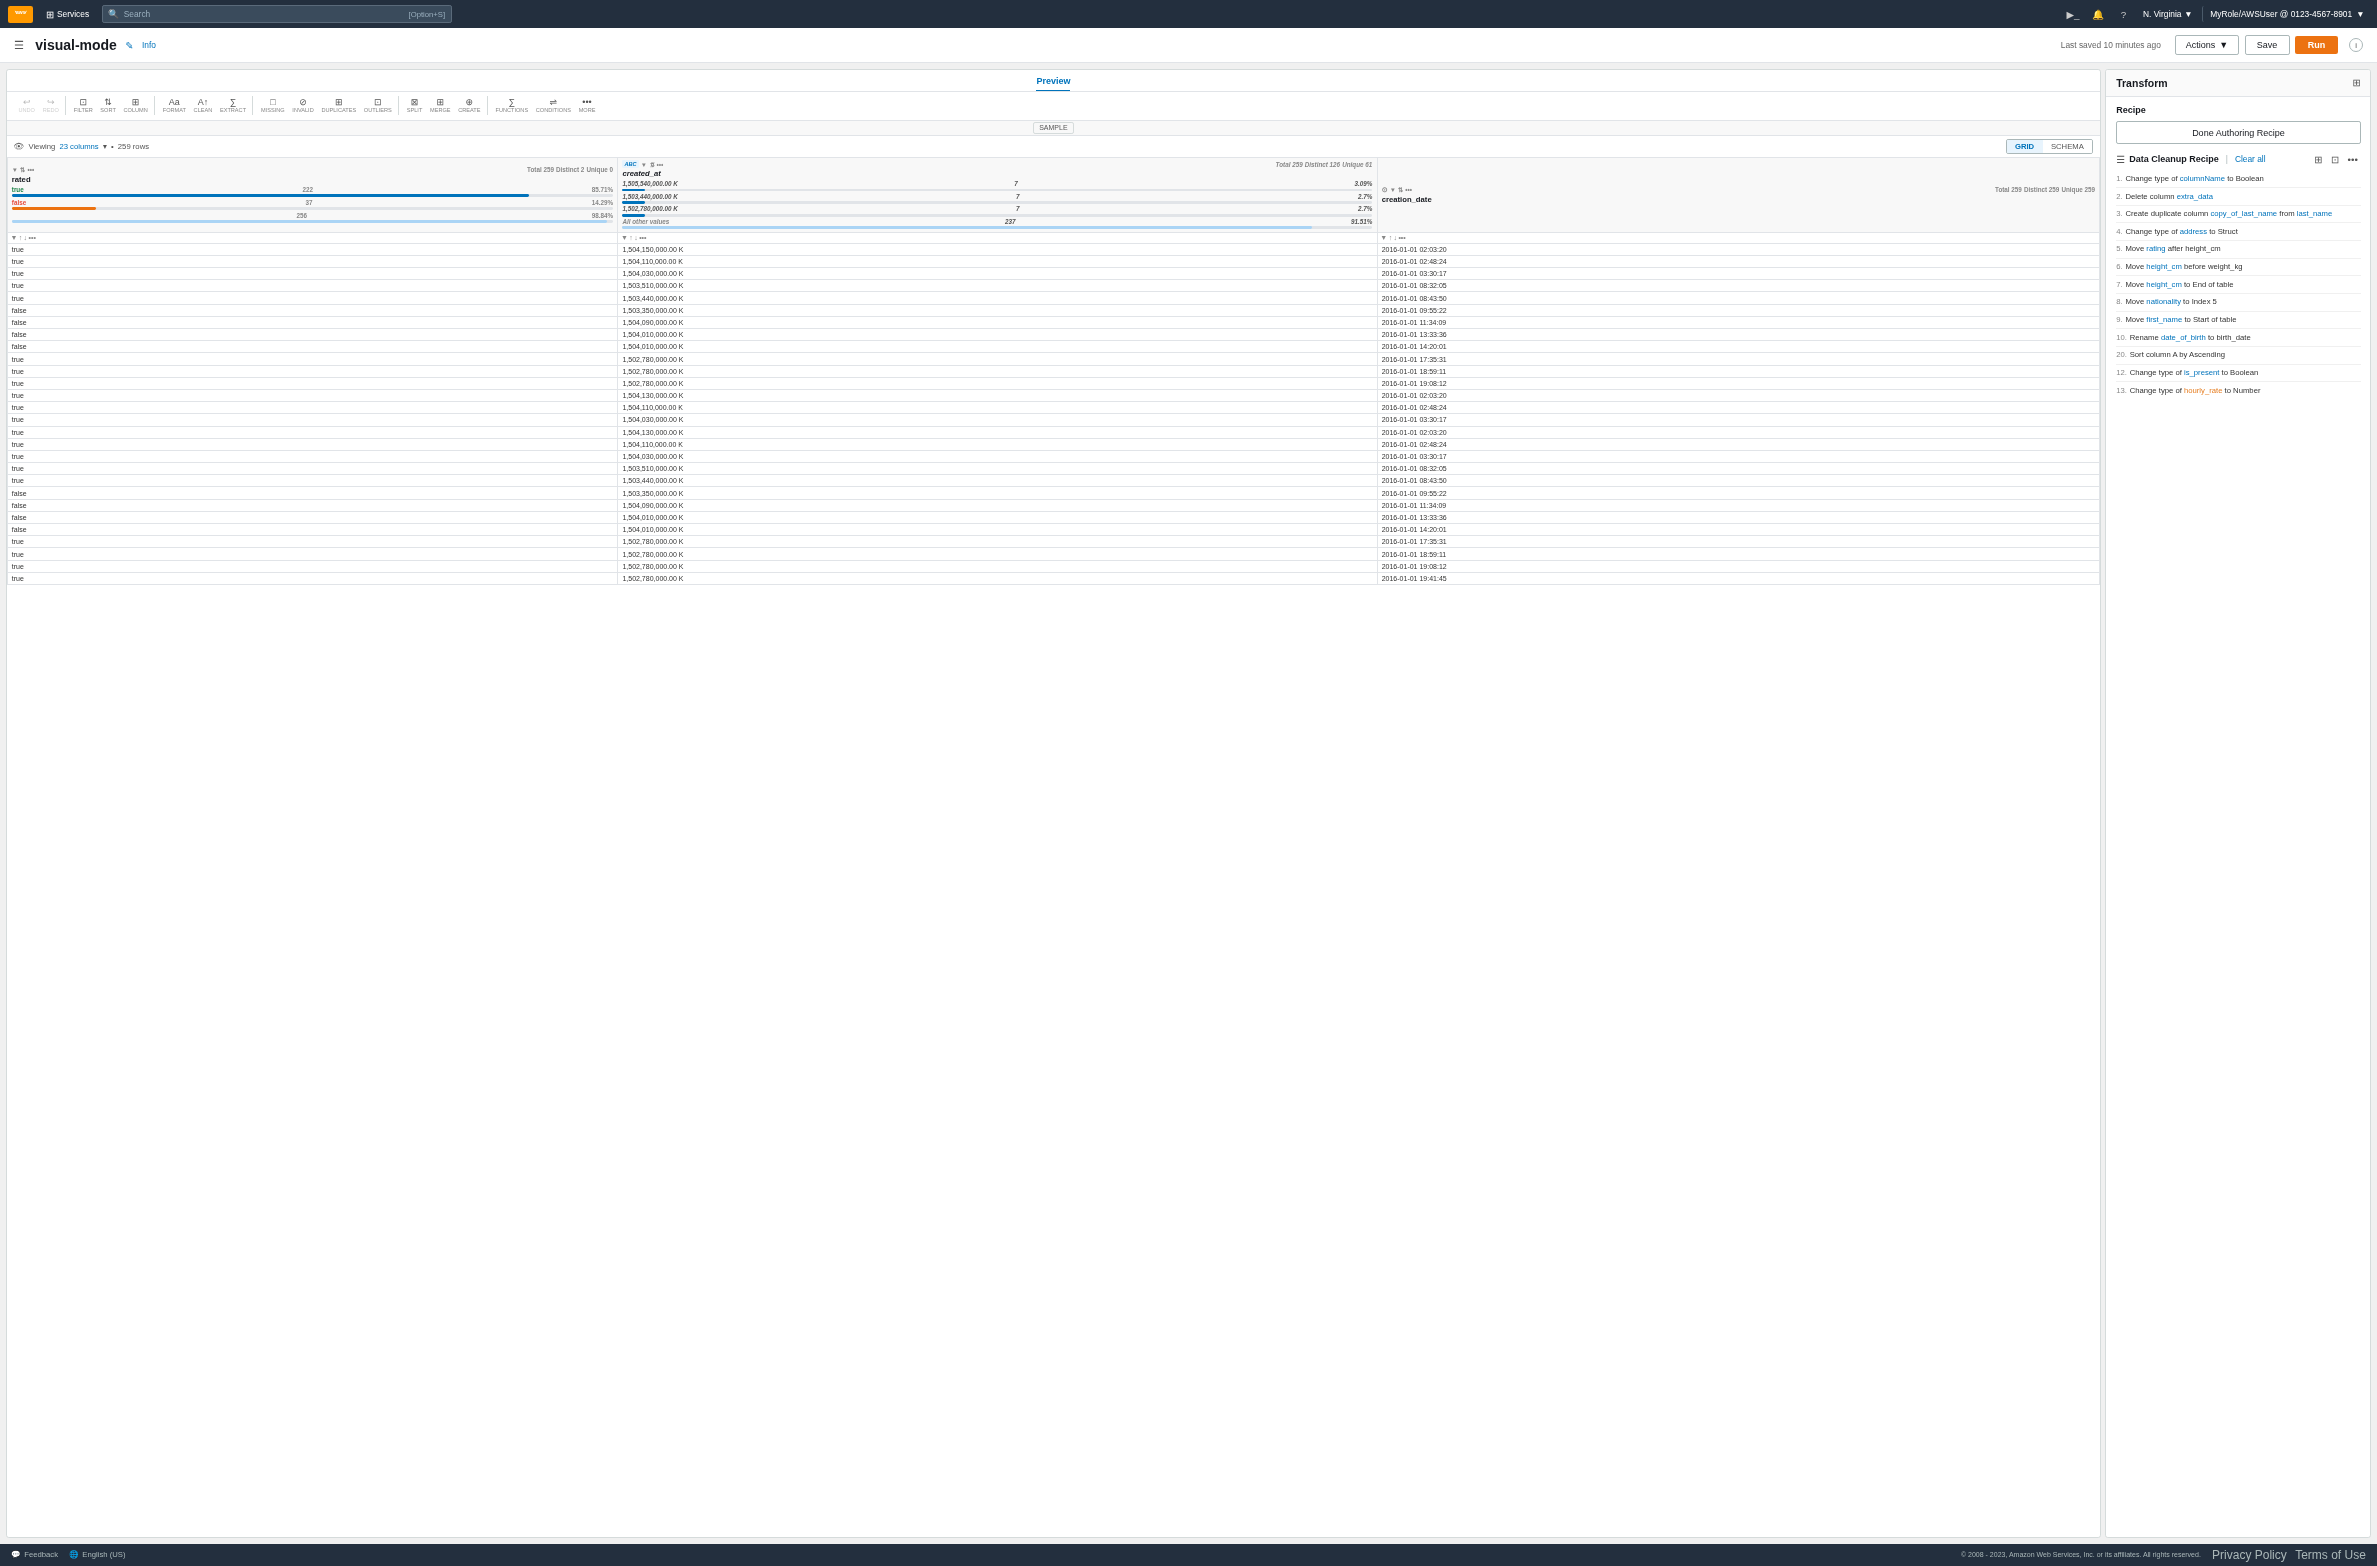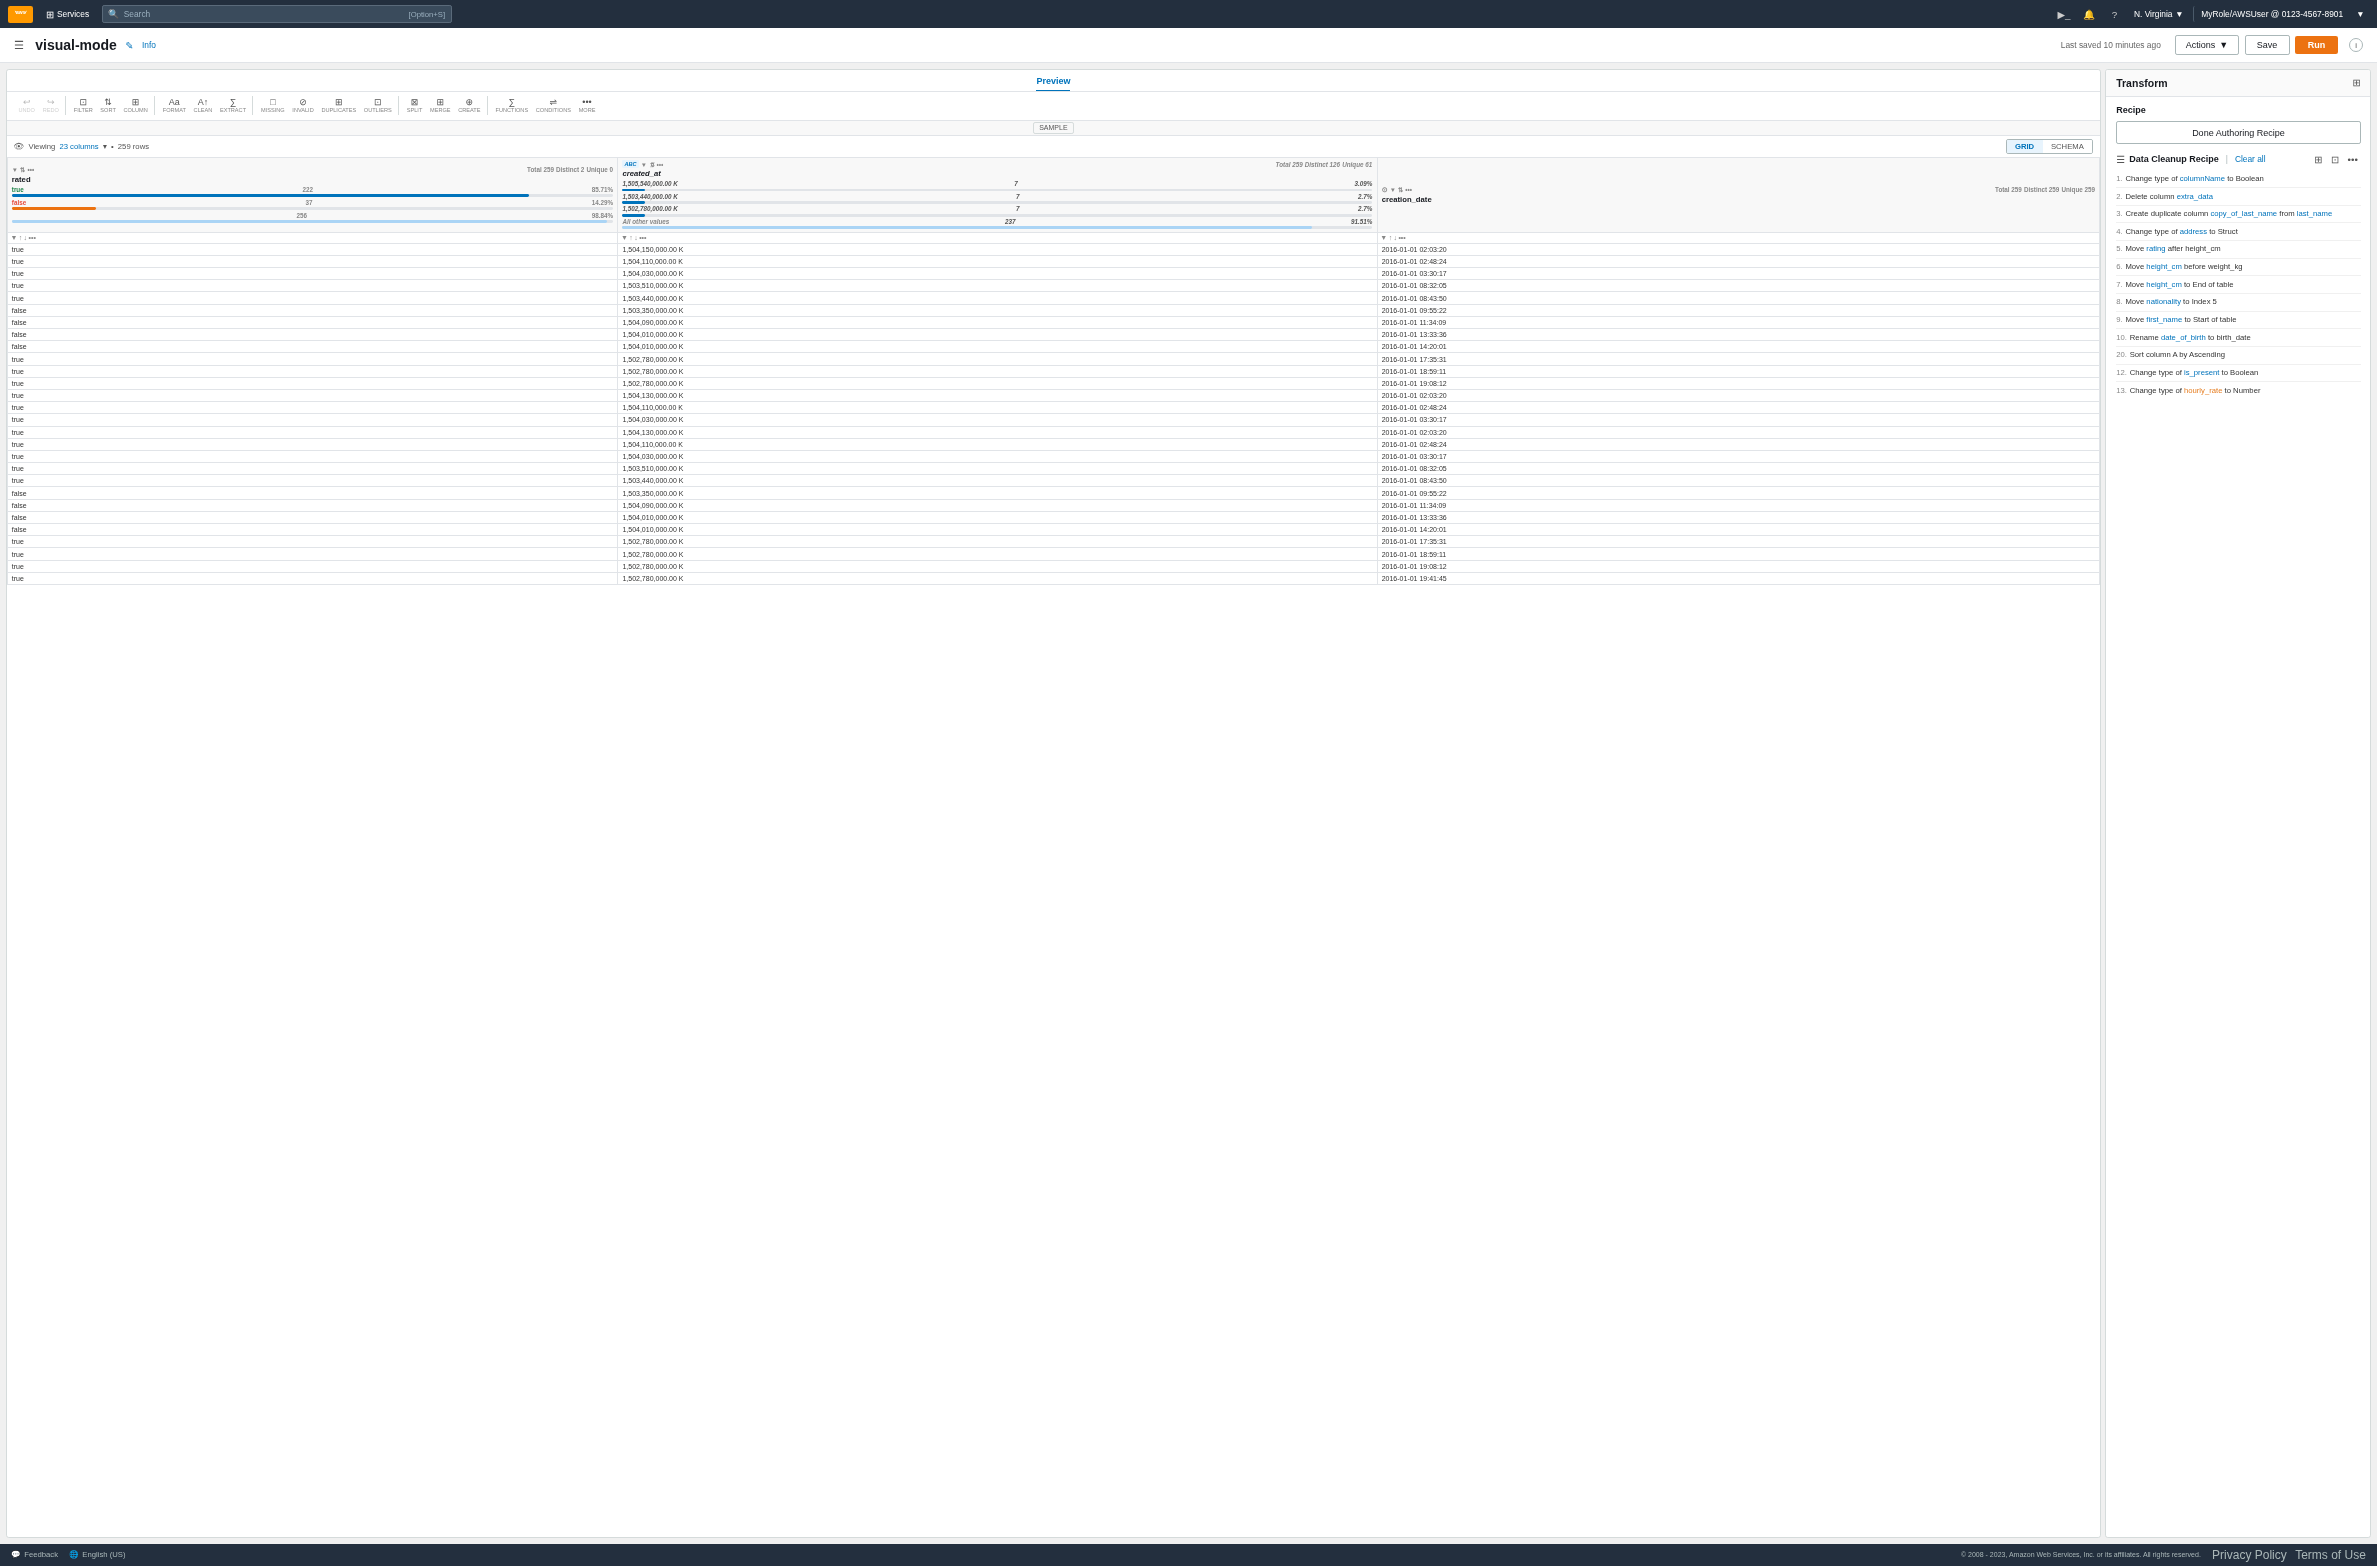--- a/index.html
+++ b/index.html
@@ -84,21 +84,21 @@
       display: flex;
       align-items: center;
       gap: 2.8px;
       cursor: pointer;
       padding: 2.8px 4.2px;
       border-radius: 2.1px;
     }
     .nav-user {
       display: flex;
       align-items: center;
-      gap: 13px;
+      gap: 4px;
       cursor: pointer;
       padding: 2.8px 4.2px;
       border-radius: 2.1px;
       border-left: 0.7px solid #4a5a6a;
       padding-left: 7px;
     }
 
     
     .content-area {
       display: flex;

